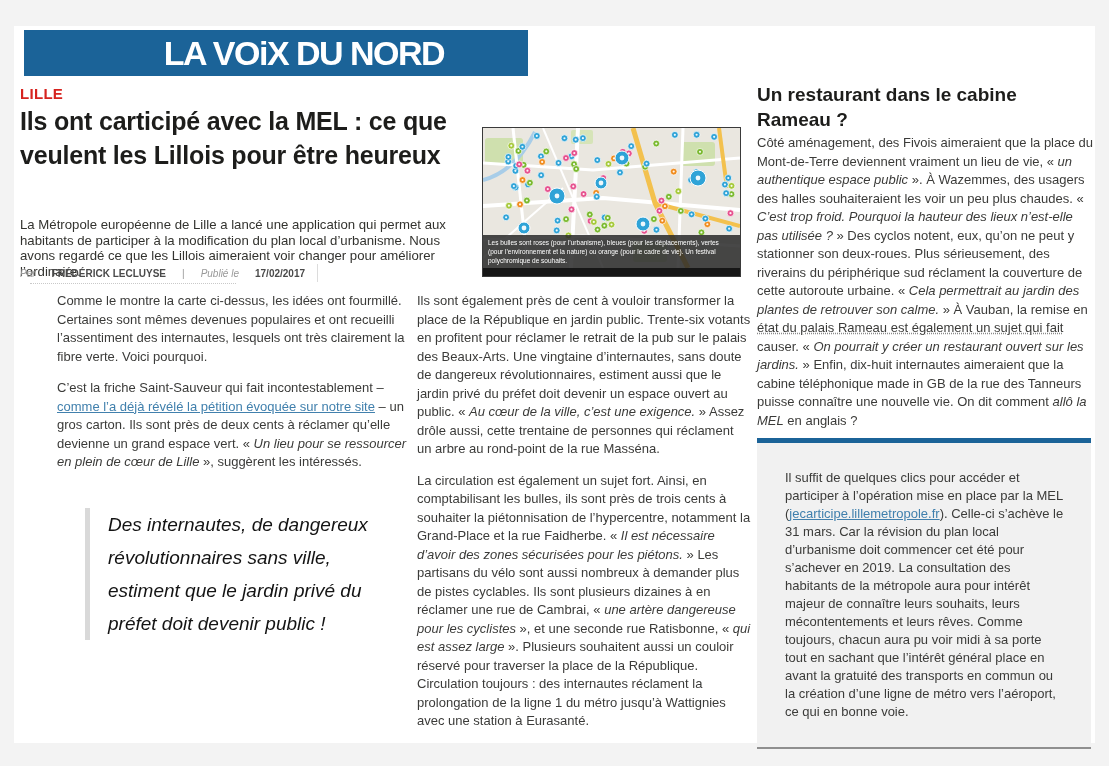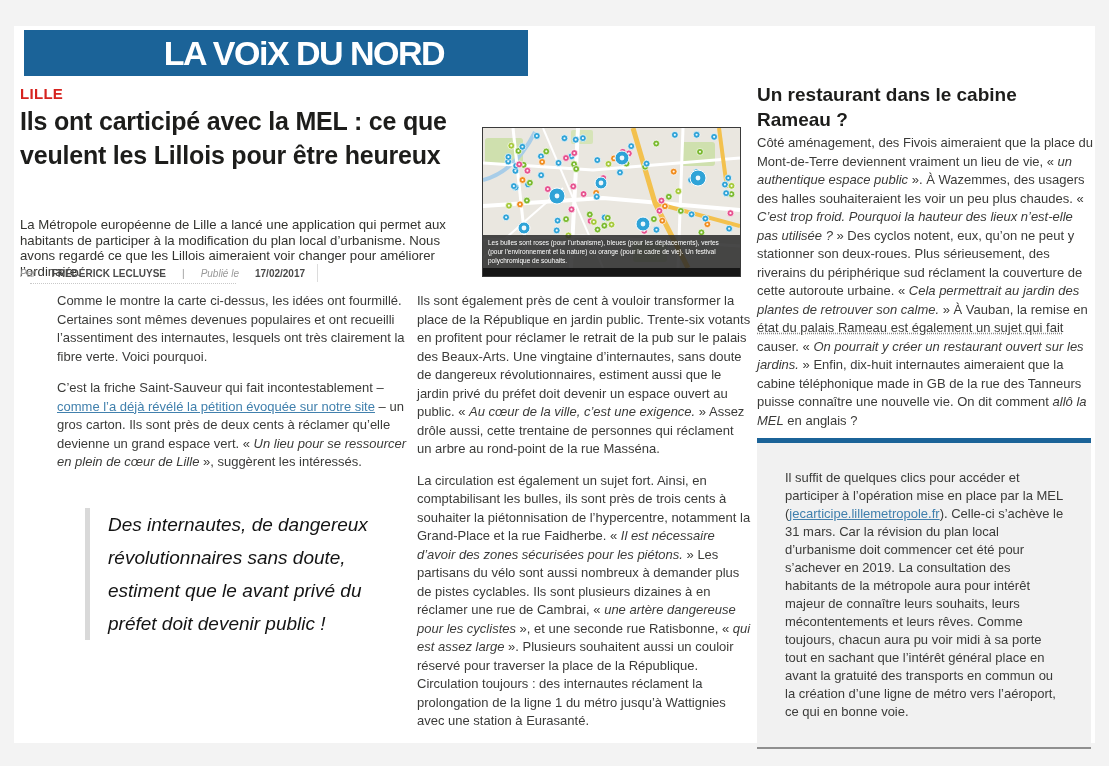--- a/index.html
+++ b/index.html
@@ -295,21 +295,21 @@
     </svg>
     <div class="figure-caption">Les bulles sont roses (pour l’urbanisme), bleues (pour les déplacements), vertes (pour l’environnement et la nature) ou orange (pour le cadre de vie). Un festival polychromique de souhaits.</div>
     <div class="figure-bottom"></div>
   </div>
 
   <div class="abs col-left">
     <p class="body-p">Comme le montre la carte ci-dessus, les idées ont fourmillé. Certaines sont mêmes devenues populaires et ont recueilli l’assentiment des internautes, lesquels ont très clairement la fibre verte. Voici pourquoi.</p>
     <p class="body-p"><span>C’est la friche Saint-Sauveur qui fait incontestablement – </span><span class="seg-a">comme l’a déjà révélé la pétition évoquée sur notre site</span><span> – un gros carton. Ils sont près de deux cents à réclamer qu’elle devienne un grand espace vert. « </span><span class="seg-i">Un lieu pour se ressourcer en plein de cœur de Lille</span><span> », suggèrent les intéressés.</span></p>
   </div>
 
-  <div class="abs pull-quote">Des internautes, de dangereux révolutionnaires sans doute, estiment que le avant privé du préfet doit devenir public !</div>
+  <div class="abs pull-quote">Des internautes, de dangereux révolutionnaires sans ville, estiment que le jardin privé du préfet doit devenir public !</div>
 
   <div class="abs col-mid">
     <p class="body-p"><span>Ils sont également près de cent à vouloir transformer la place de la République en jardin public. Trente-six votants en profitent pour réclamer le retrait de la pub sur le palais des Beaux-Arts. Une vingtaine d’internautes, sans doute de dangereux révolutionnaires, estiment aussi que le jardin privé du préfet doit devenir un espace ouvert au public. « </span><span class="seg-i">Au cœur de la ville, c’est une exigence.</span><span> » Assez drôle aussi, cette trentaine de personnes qui réclament un arbre au rond-point de la rue Masséna.</span></p>
     <p class="body-p"><span>La circulation est également un sujet fort. Ainsi, en comptabilisant les bulles, ils sont près de trois cents à souhaiter la piétonnisation de l’hypercentre, notamment la Grand-Place et la rue Faidherbe. « </span><span class="seg-i">Il est nécessaire d’avoir des zones sécurisées pour les piétons.</span><span> » Les partisans du vélo sont aussi nombreux à demander plus de pistes cyclables. Ils sont plusieurs dizaines à en réclamer une rue de Cambrai, « </span><span class="seg-i">une artère dangereuse pour les cyclistes</span><span> », et une seconde rue Ratisbonne, « </span><span class="seg-i">qui est assez large</span><span> ». Plusieurs souhaitent aussi un couloir réservé pour traverser la place de la République. Circulation toujours : des internautes réclament la prolongation de la ligne 1 du métro jusqu’à Wattignies avec une station à Eurasanté.</span></p>
   </div>
 
   <div class="abs sb-heading">Un restaurant dans le cabine Rameau ?</div>
   <div class="abs sb-body">
     <p class="body-p"><span>Côté aménagement, des Fivois aimeraient que la place du Mont-de-Terre deviennent vraiment un lieu de vie, « </span><span class="seg-i">un authentique espace public</span><span> ». À Wazemmes, des usagers des halles souhaiteraient les voir un peu plus chaudes. « </span><span class="seg-i">C’est trop froid. Pourquoi la hauteur des lieux n’est-elle pas utilisée ?</span><span> » Des cyclos notent, eux, qu’on ne peut y stationner son deux-roues. Plus sérieusement, des riverains du périphérique sud réclament la couverture de cette autoroute urbaine. « </span><span class="seg-i">Cela permettrait au jardin des plantes de retrouver son calme.</span><span> » À Vauban, la remise en </span><span class="seg-d">état du palais Rameau est également un sujet qui fait</span><span> causer. « </span><span class="seg-i">On pourrait y créer un restaurant ouvert sur les jardins.</span><span> » Enfin, dix-huit internautes aimeraient que la cabine téléphonique made in GB de la rue des Tanneurs puisse connaître une nouvelle vie. On dit comment </span><span class="seg-i">allô la MEL</span><span> en anglais ?</span></p>
   </div>

